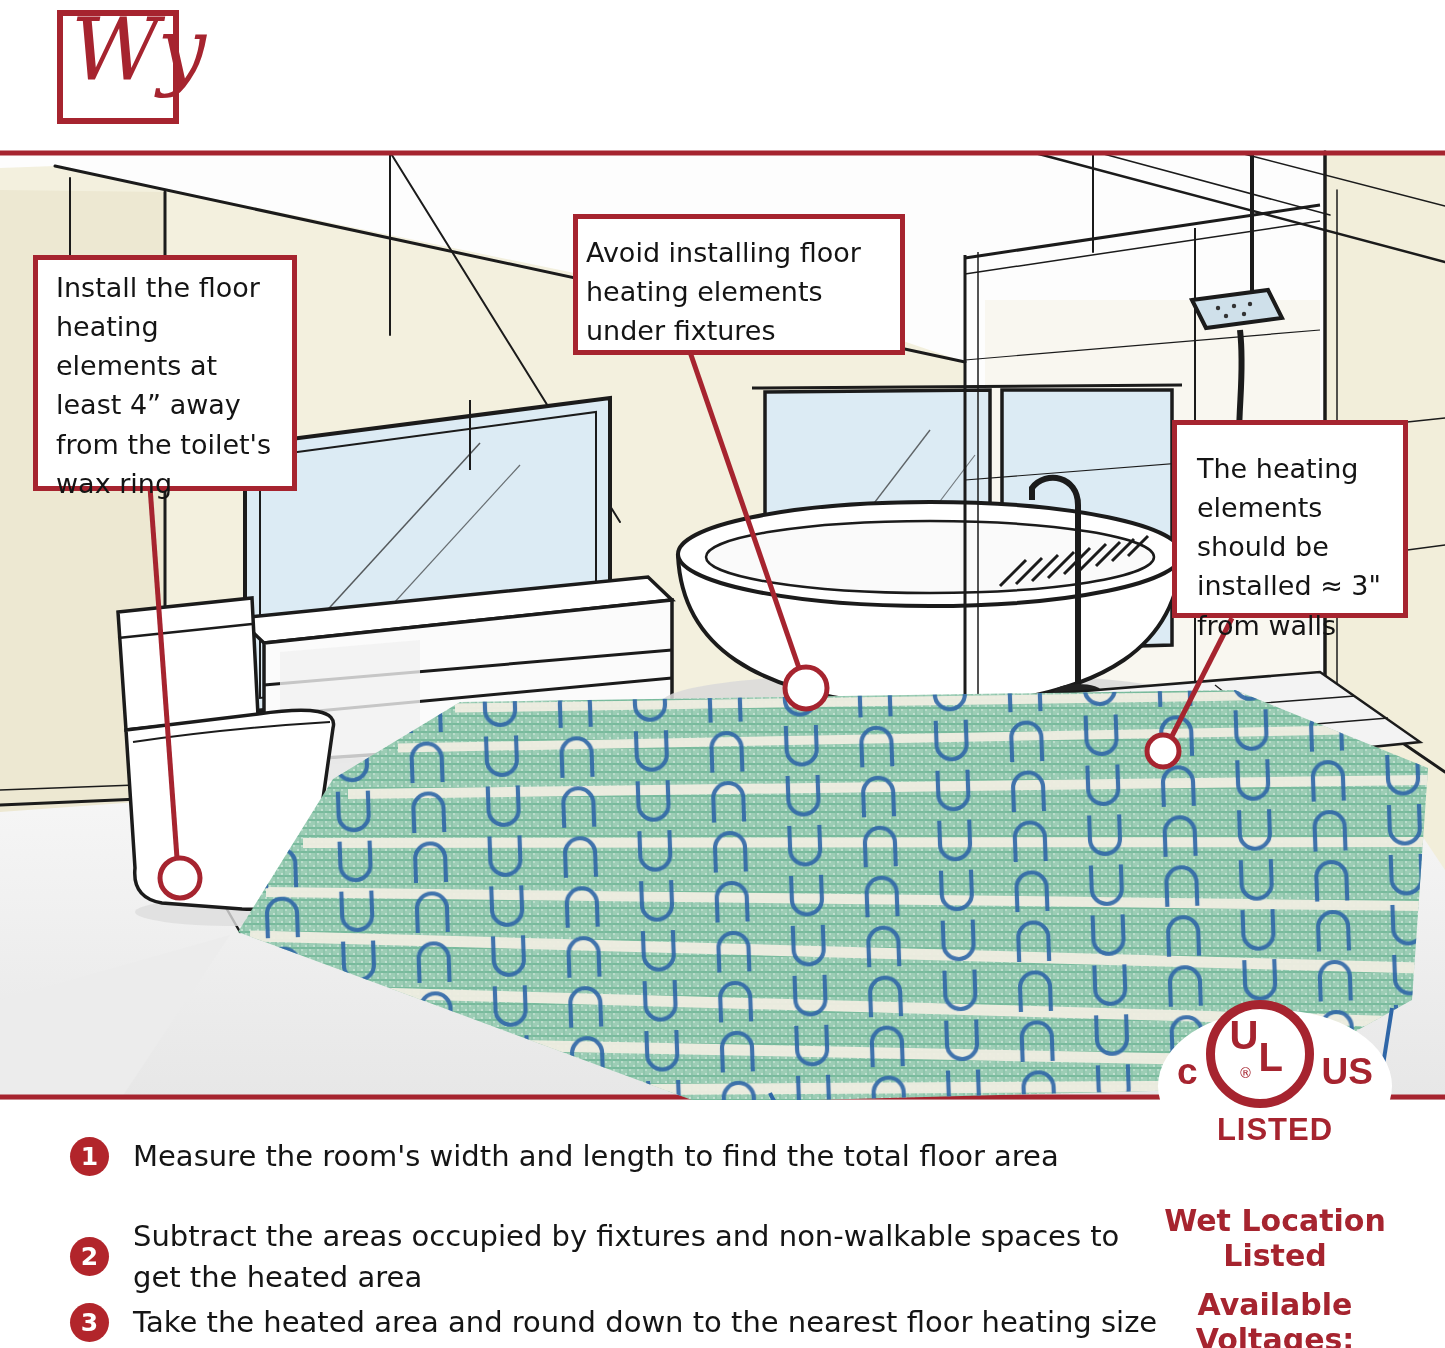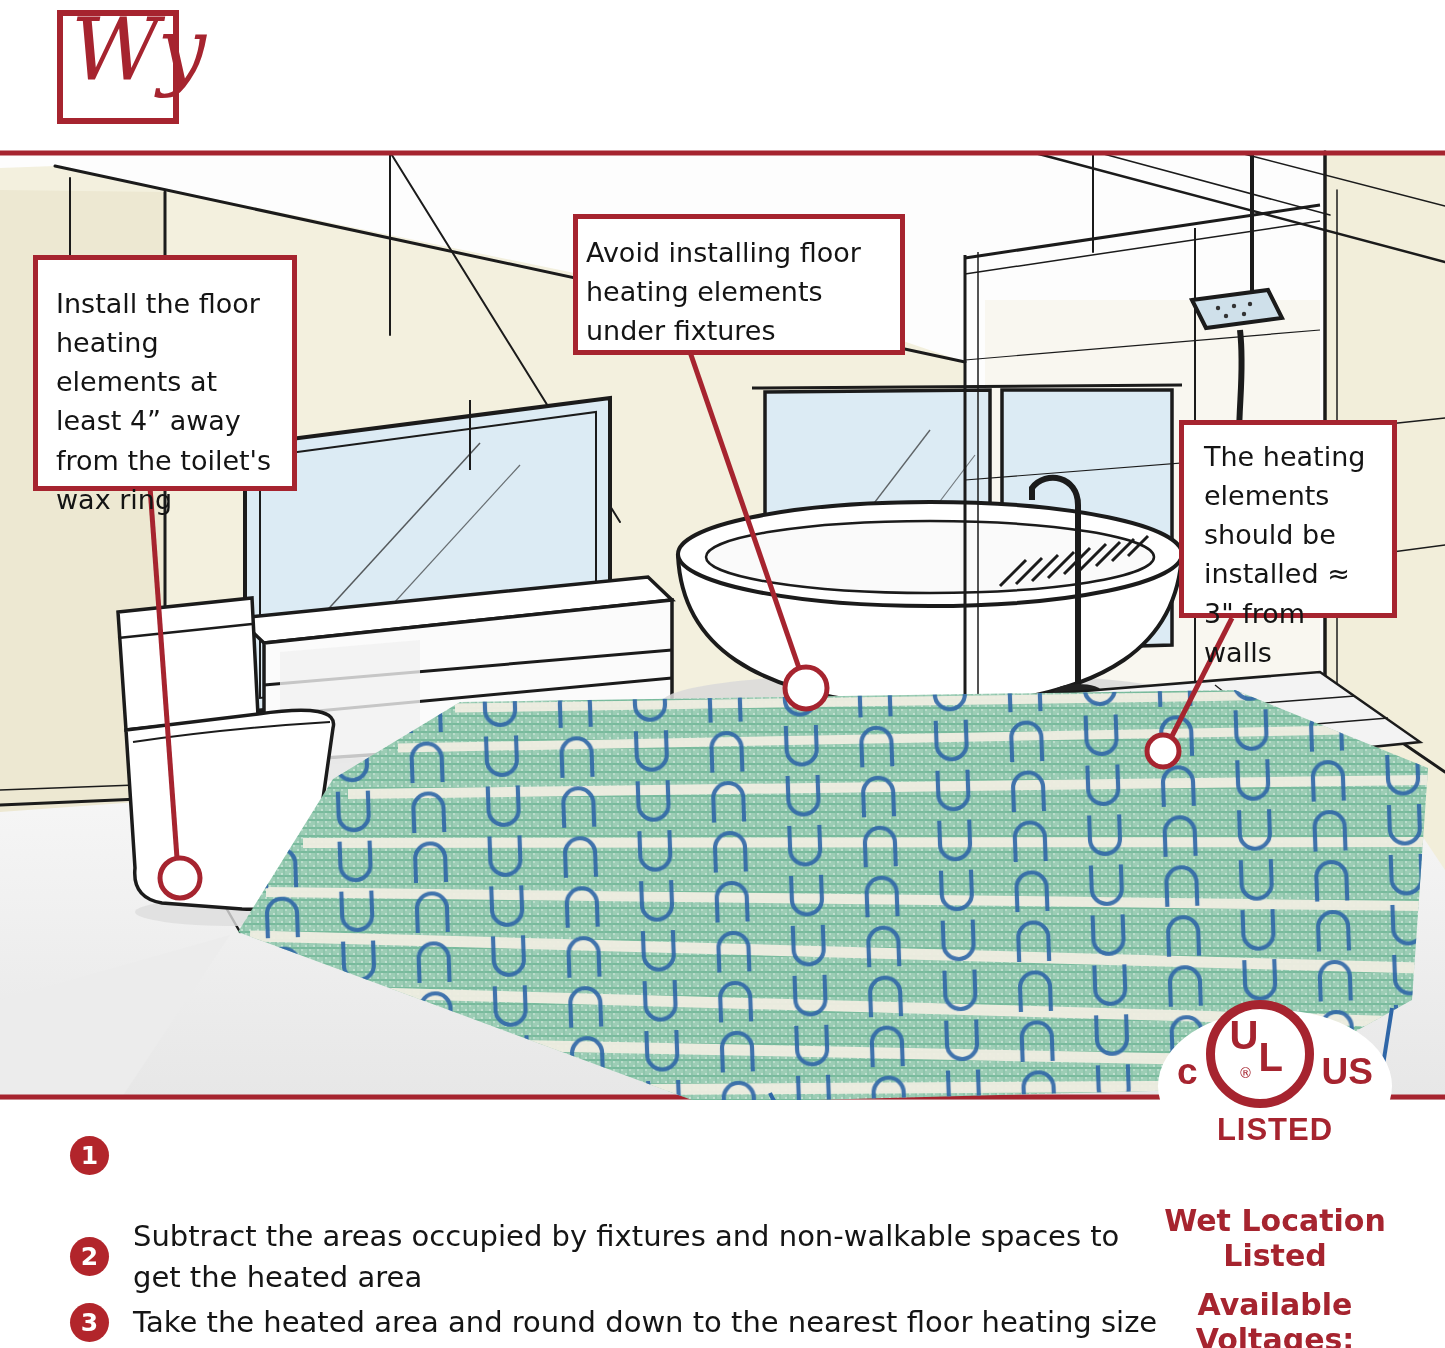--- a/index.html
+++ b/index.html
@@ -13,24 +13,24 @@
             font-style:italic;font-size:86px;color:#A6242F;line-height:1.1;}
   .title{position:absolute;left:210px;top:22px;width:1180px;text-align:center;
          font-family:"Liberation Sans",sans-serif;font-weight:bold;font-size:60px;
          letter-spacing:-1.5px;color:#A6242F;white-space:nowrap;}
 
   
   #scene{position:absolute;left:0;top:150px;width:1445px;height:950px;}
 
   
   .callout{position:absolute;background:#ffffff;border:5px solid #A6242F;
-           color:#141414;font-size:27px;line-height:1.45;padding:24px 18px;box-sizing:border-box;}
+           color:#141414;font-size:27px;line-height:1.45;padding:8px 18px;box-sizing:border-box;}
   #callout-toilet{left:33px;top:255px;width:264px;height:236px;}
   #callout-fixtures{left:573px;top:214px;width:332px;height:141px;padding:14px 8px;}
-  #callout-walls{left:1172px;top:420px;width:218px;height:198px;padding:12px 20px;margin-left:7px;}
+  #callout-walls{left:1172px;top:420px;width:236px;height:198px;padding:24px 20px;}
 
   
   .step{position:absolute;left:70px;display:flex;align-items:center;gap:24px;width:1290px;}
   #step-1{top:1136px;} #step-2{top:1216px;} #step-3{top:1302px;}
   .step-num{flex:0 0 auto;width:39px;height:39px;border-radius:50%;background:#B2252B;
             color:#fff;display:flex;align-items:center;justify-content:center;
             font-weight:bold;font-size:25px;}
   .step-text{font-size:29px;color:#151515;line-height:1.4;white-space:pre-line;}
 
   
@@ -248,20 +248,21 @@
   </div>
 
   <div id="wet-block">
     <div id="wet-line">Wet Location Listed</div>
     <div id="volt-label">Available Voltages:</div>
 
   </div>
 
   <div class="step" id="step-1">
     <div class="step-num">1</div>
+    <div class="step-text">Measure the room's width and length to find the total floor area</div>
   </div>
   <div class="step" id="step-2">
     <div class="step-num">2</div>
     <div class="step-text">Subtract the areas occupied by fixtures and non-walkable spaces to
 get the heated area</div>
   </div>
   <div class="step" id="step-3">
     <div class="step-num">3</div>
     <div class="step-text">Take the heated area and round down to the nearest floor heating size</div>
   </div>

